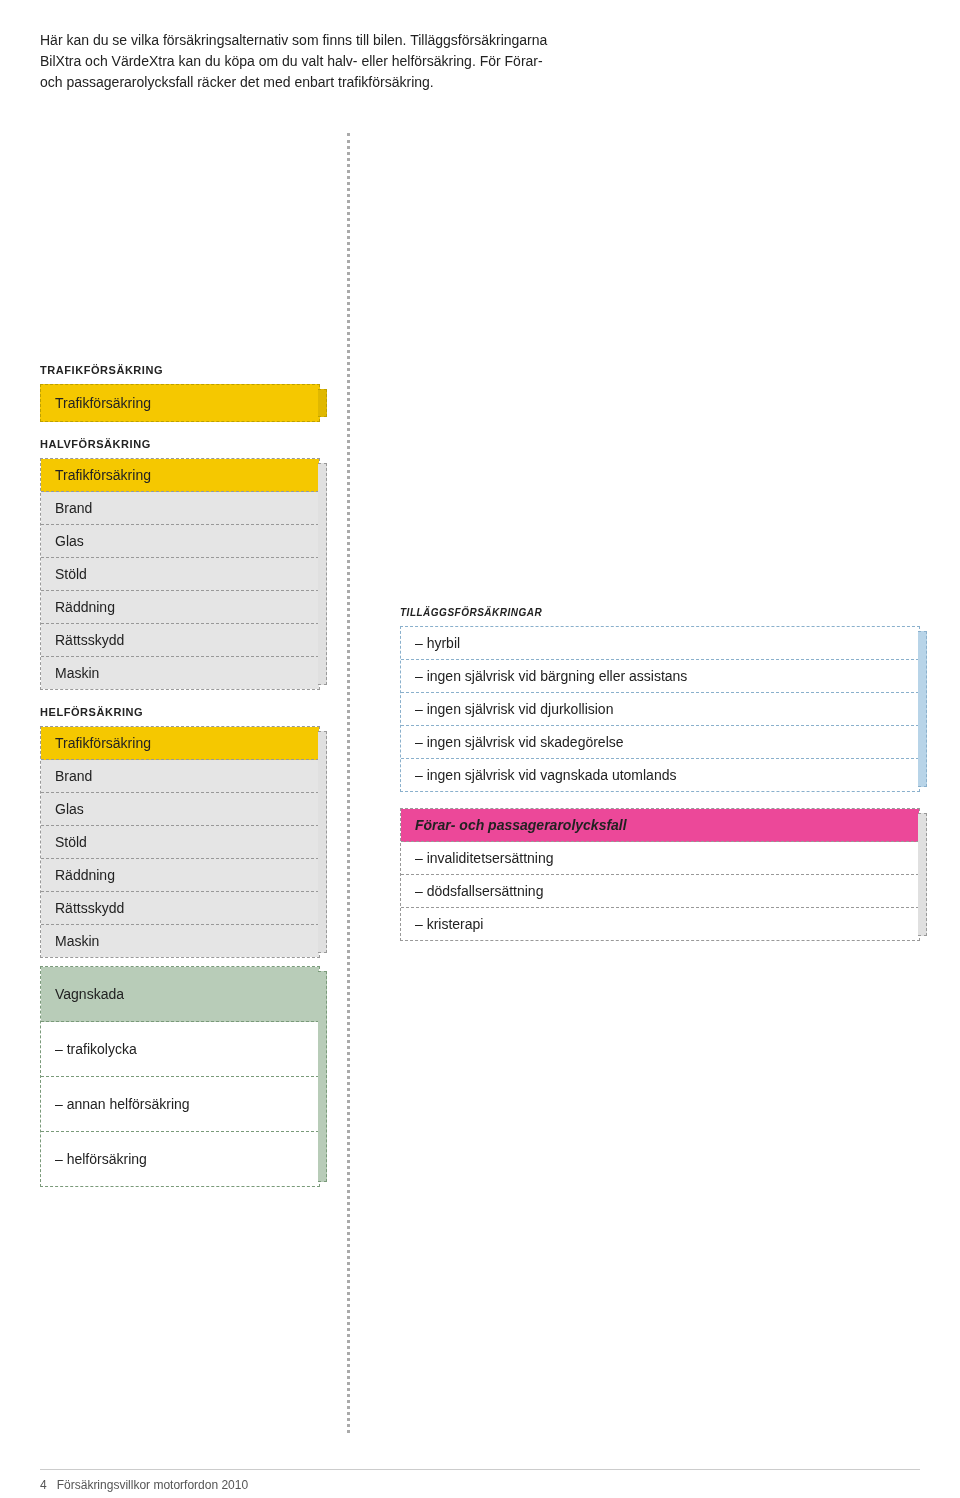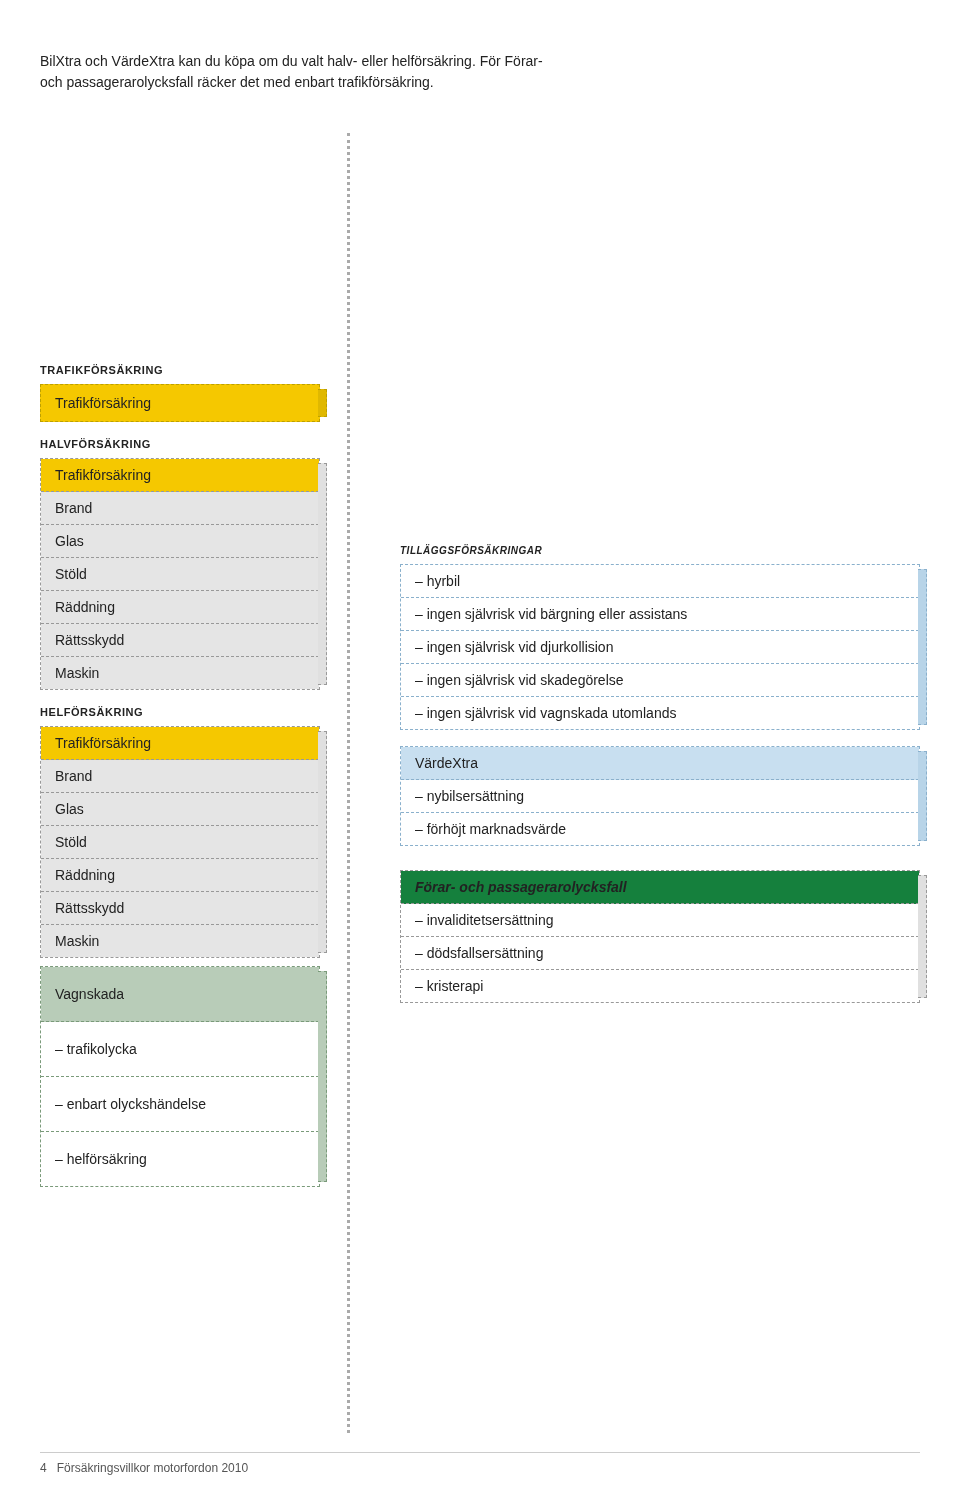--- a/index.html
+++ b/index.html
@@ -250,43 +250,43 @@
     }
     .forar-container .row {
       padding: 8px 14px;
       font-size: 14px;
       border-bottom: 1.5px dashed #999;
     }
     .forar-container .row:last-child {
       border-bottom: none;
     }
     .forar-container .row.dark-header {
-      background: #15803d;
+      background: #ec4899;
       font-weight: bold;
       font-style: italic;
     }
 
     .mb6 { margin-bottom: 6px; }
     .mb16 { margin-bottom: 16px; }
     .mb24 { margin-bottom: 24px; }
 
     
     .footer {
-      margin-top: 19px;
+      margin-top: 36px;
       border-top: 1px solid #ccc;
       padding-top: 8px;
       font-size: 12px;
       color: #555;
     }
   </style>
 </head>
 <body>
 
 <div class="intro-text">
-  <br>
+  <span>Här kan du se vilka försäkringsalternativ som finns till bilen. Tilläggsförsäkringarna</span><br>
   <span>BilXtra och VärdeXtra kan du köpa om du valt halv- eller helförsäkring. För Förar-</span><br>
   <span>och passagerarolycksfall räcker det med enbart trafikförsäkring.</span>
 </div>
 
 <div class="main-layout">
 
   <div class="left-col">
 
     <div class="mb16">
       <div class="section-header">TRAFIKFÖRSÄKRING</div>
@@ -314,21 +314,21 @@
         <div class="row white">Glas</div>
         <div class="row white">Stöld</div>
         <div class="row white">Räddning</div>
         <div class="row white">Rättsskydd</div>
         <div class="row white">Maskin</div>
       </div>
 
       <div class="vagnskada-container">
         <div class="row green-header">Vagnskada</div>
         <div class="row">– trafikolycka</div>
-        <div class="row">– enbart olyckshändelse</div>
+        <div class="row">– annan helförsäkring</div>
         <div class="row">– helförsäkring</div>
       </div>
     </div>
 
   </div>
 
   <div class="dotted-sep">
     <div class="dotted-line"></div>
   </div>
 
@@ -337,25 +337,20 @@
     <div class="section-header right-section-header">TILLÄGGSFÖRSÄKRINGAR</div>
 
     <div class="bilxtra-container mb16">
       <div class="row">– hyrbil</div>
       <div class="row">– ingen självrisk vid bärgning eller assistans</div>
       <div class="row">– ingen självrisk vid djurkollision</div>
       <div class="row">– ingen självrisk vid skadegörelse</div>
       <div class="row">– ingen självrisk vid vagnskada utomlands</div>
     </div>
 
-    <div class="vardextra-container mb24">
-      <div class="row blue-header">VärdeXtra</div>
-      <div class="row">– nybilsersättning</div>
-      <div class="row">– förhöjt marknadsvärde</div>
-    </div>
 
     <div class="forar-container">
       <div class="row dark-header">Förar- och passagerarolycksfall</div>
       <div class="row">– invaliditetsersättning</div>
       <div class="row">– dödsfallsersättning</div>
       <div class="row">– kristerapi</div>
     </div>
 
   </div>
 

